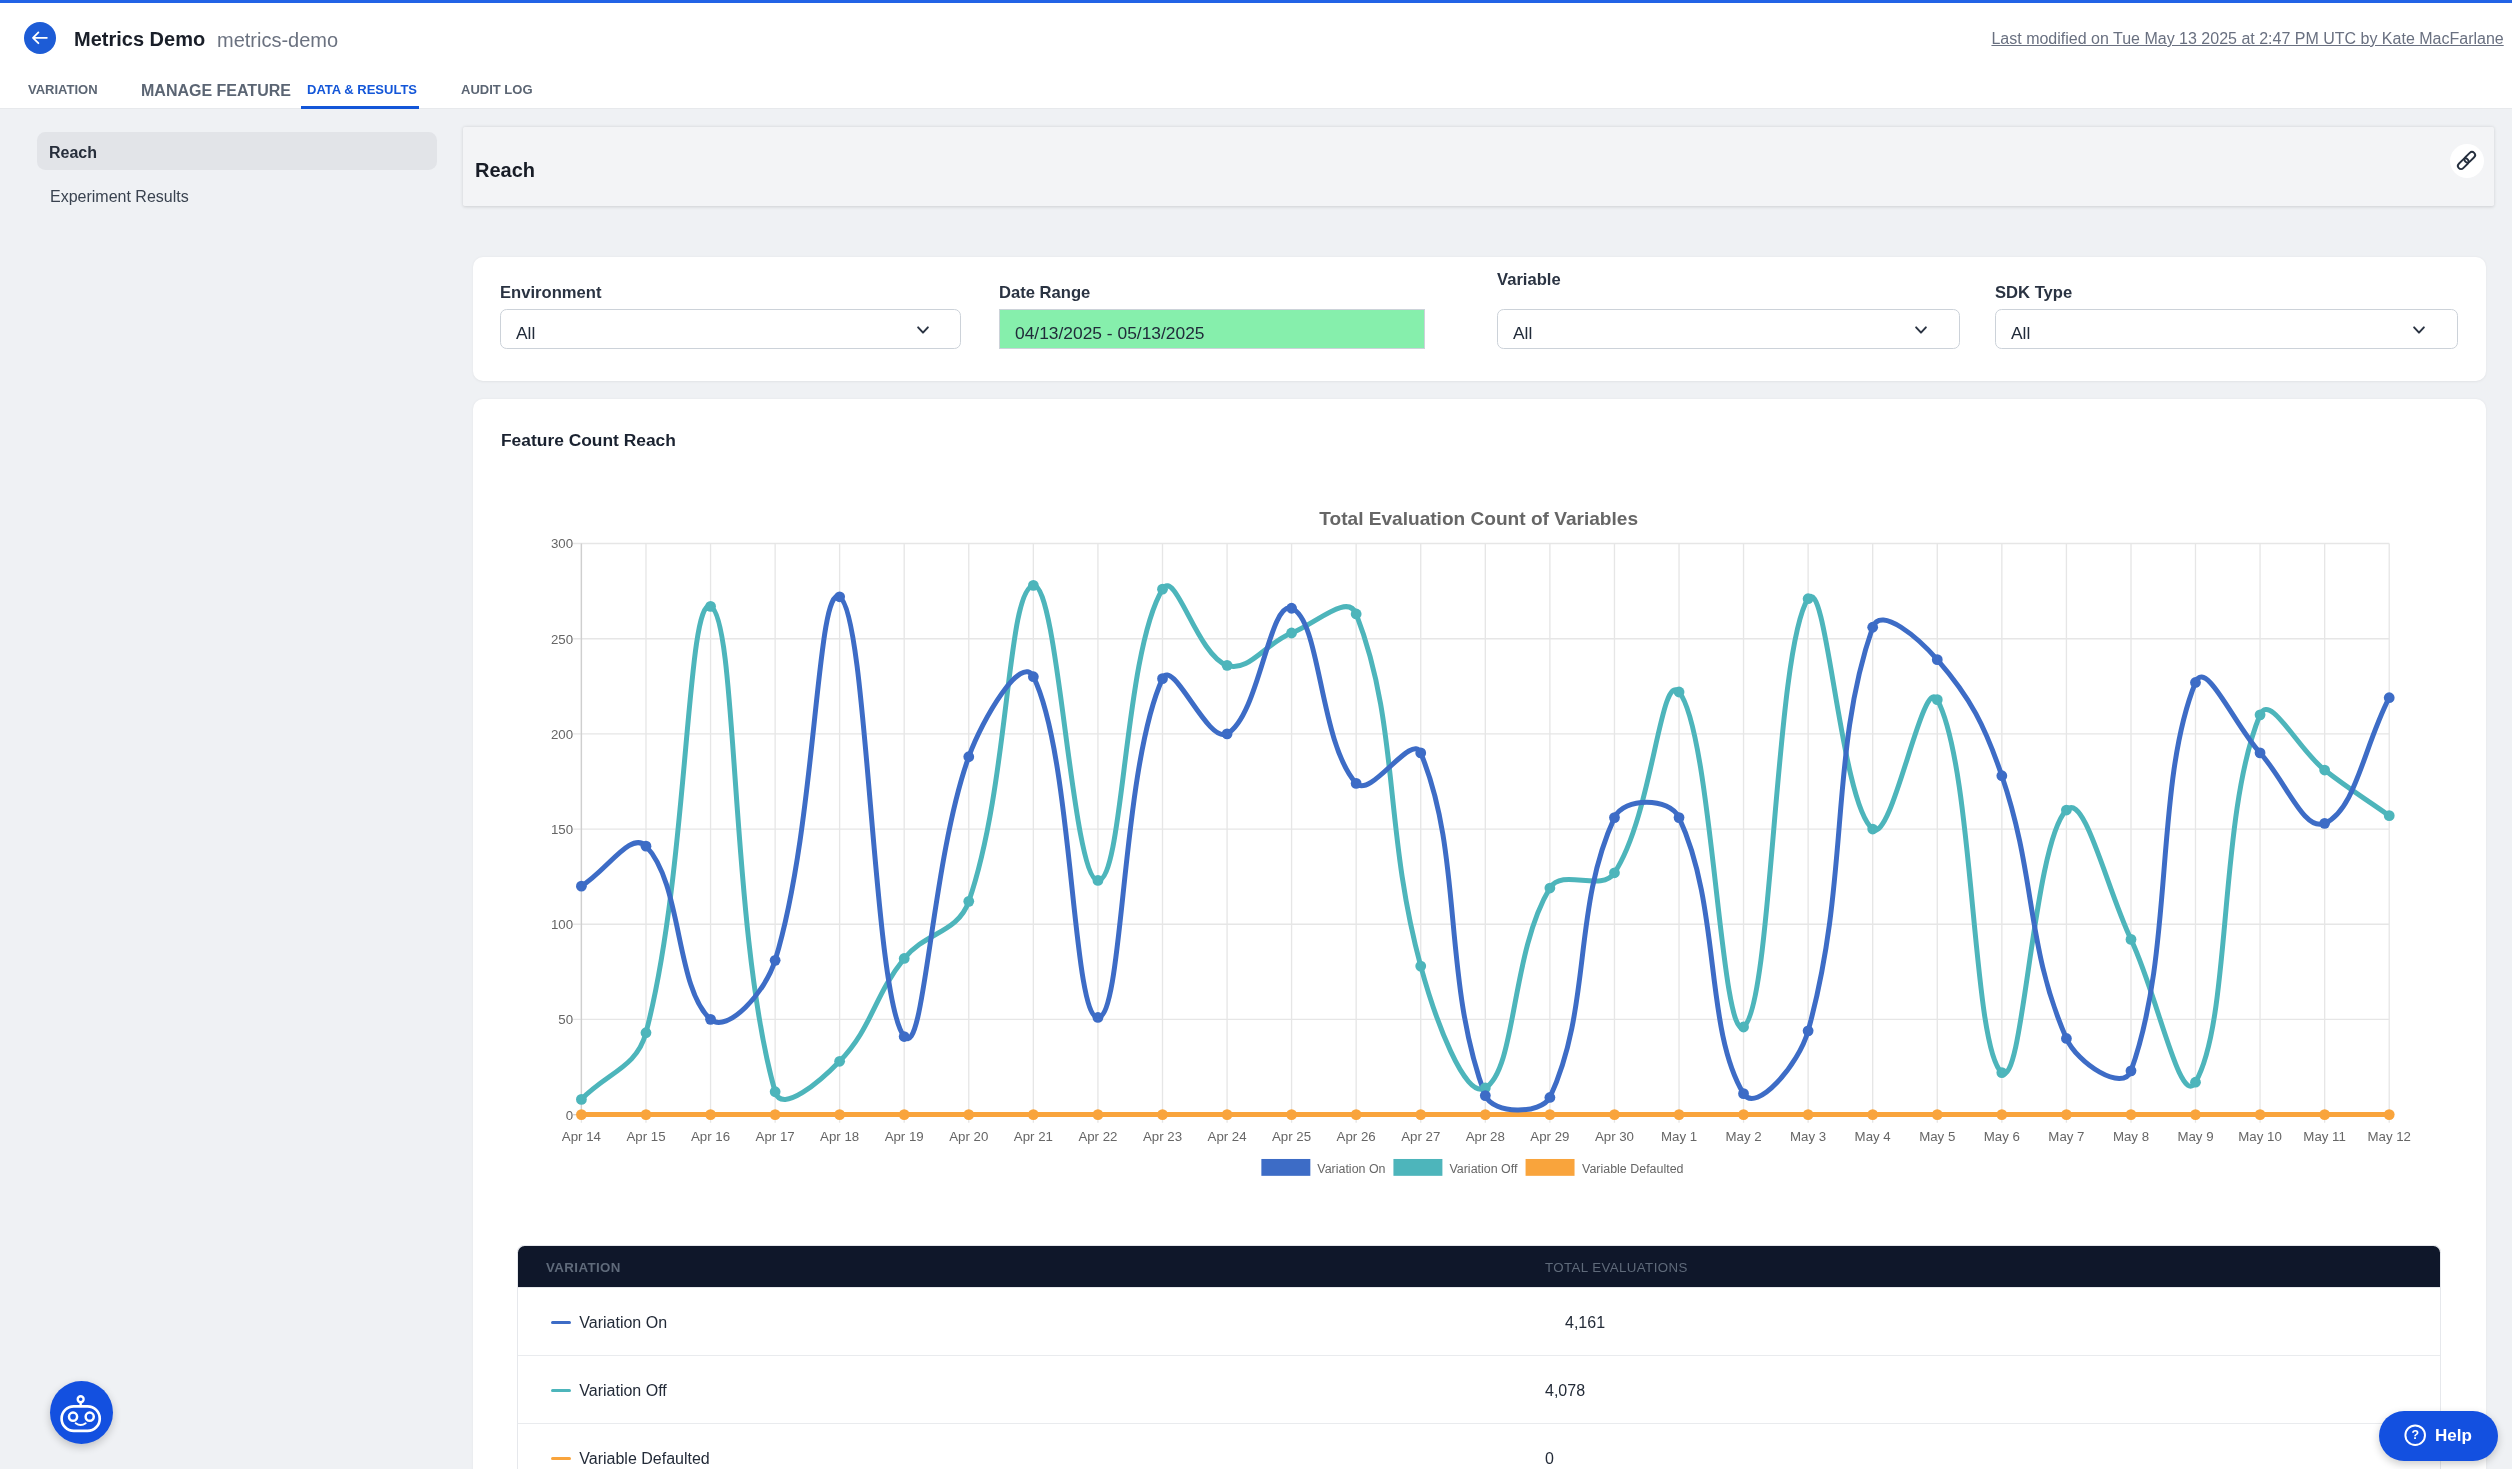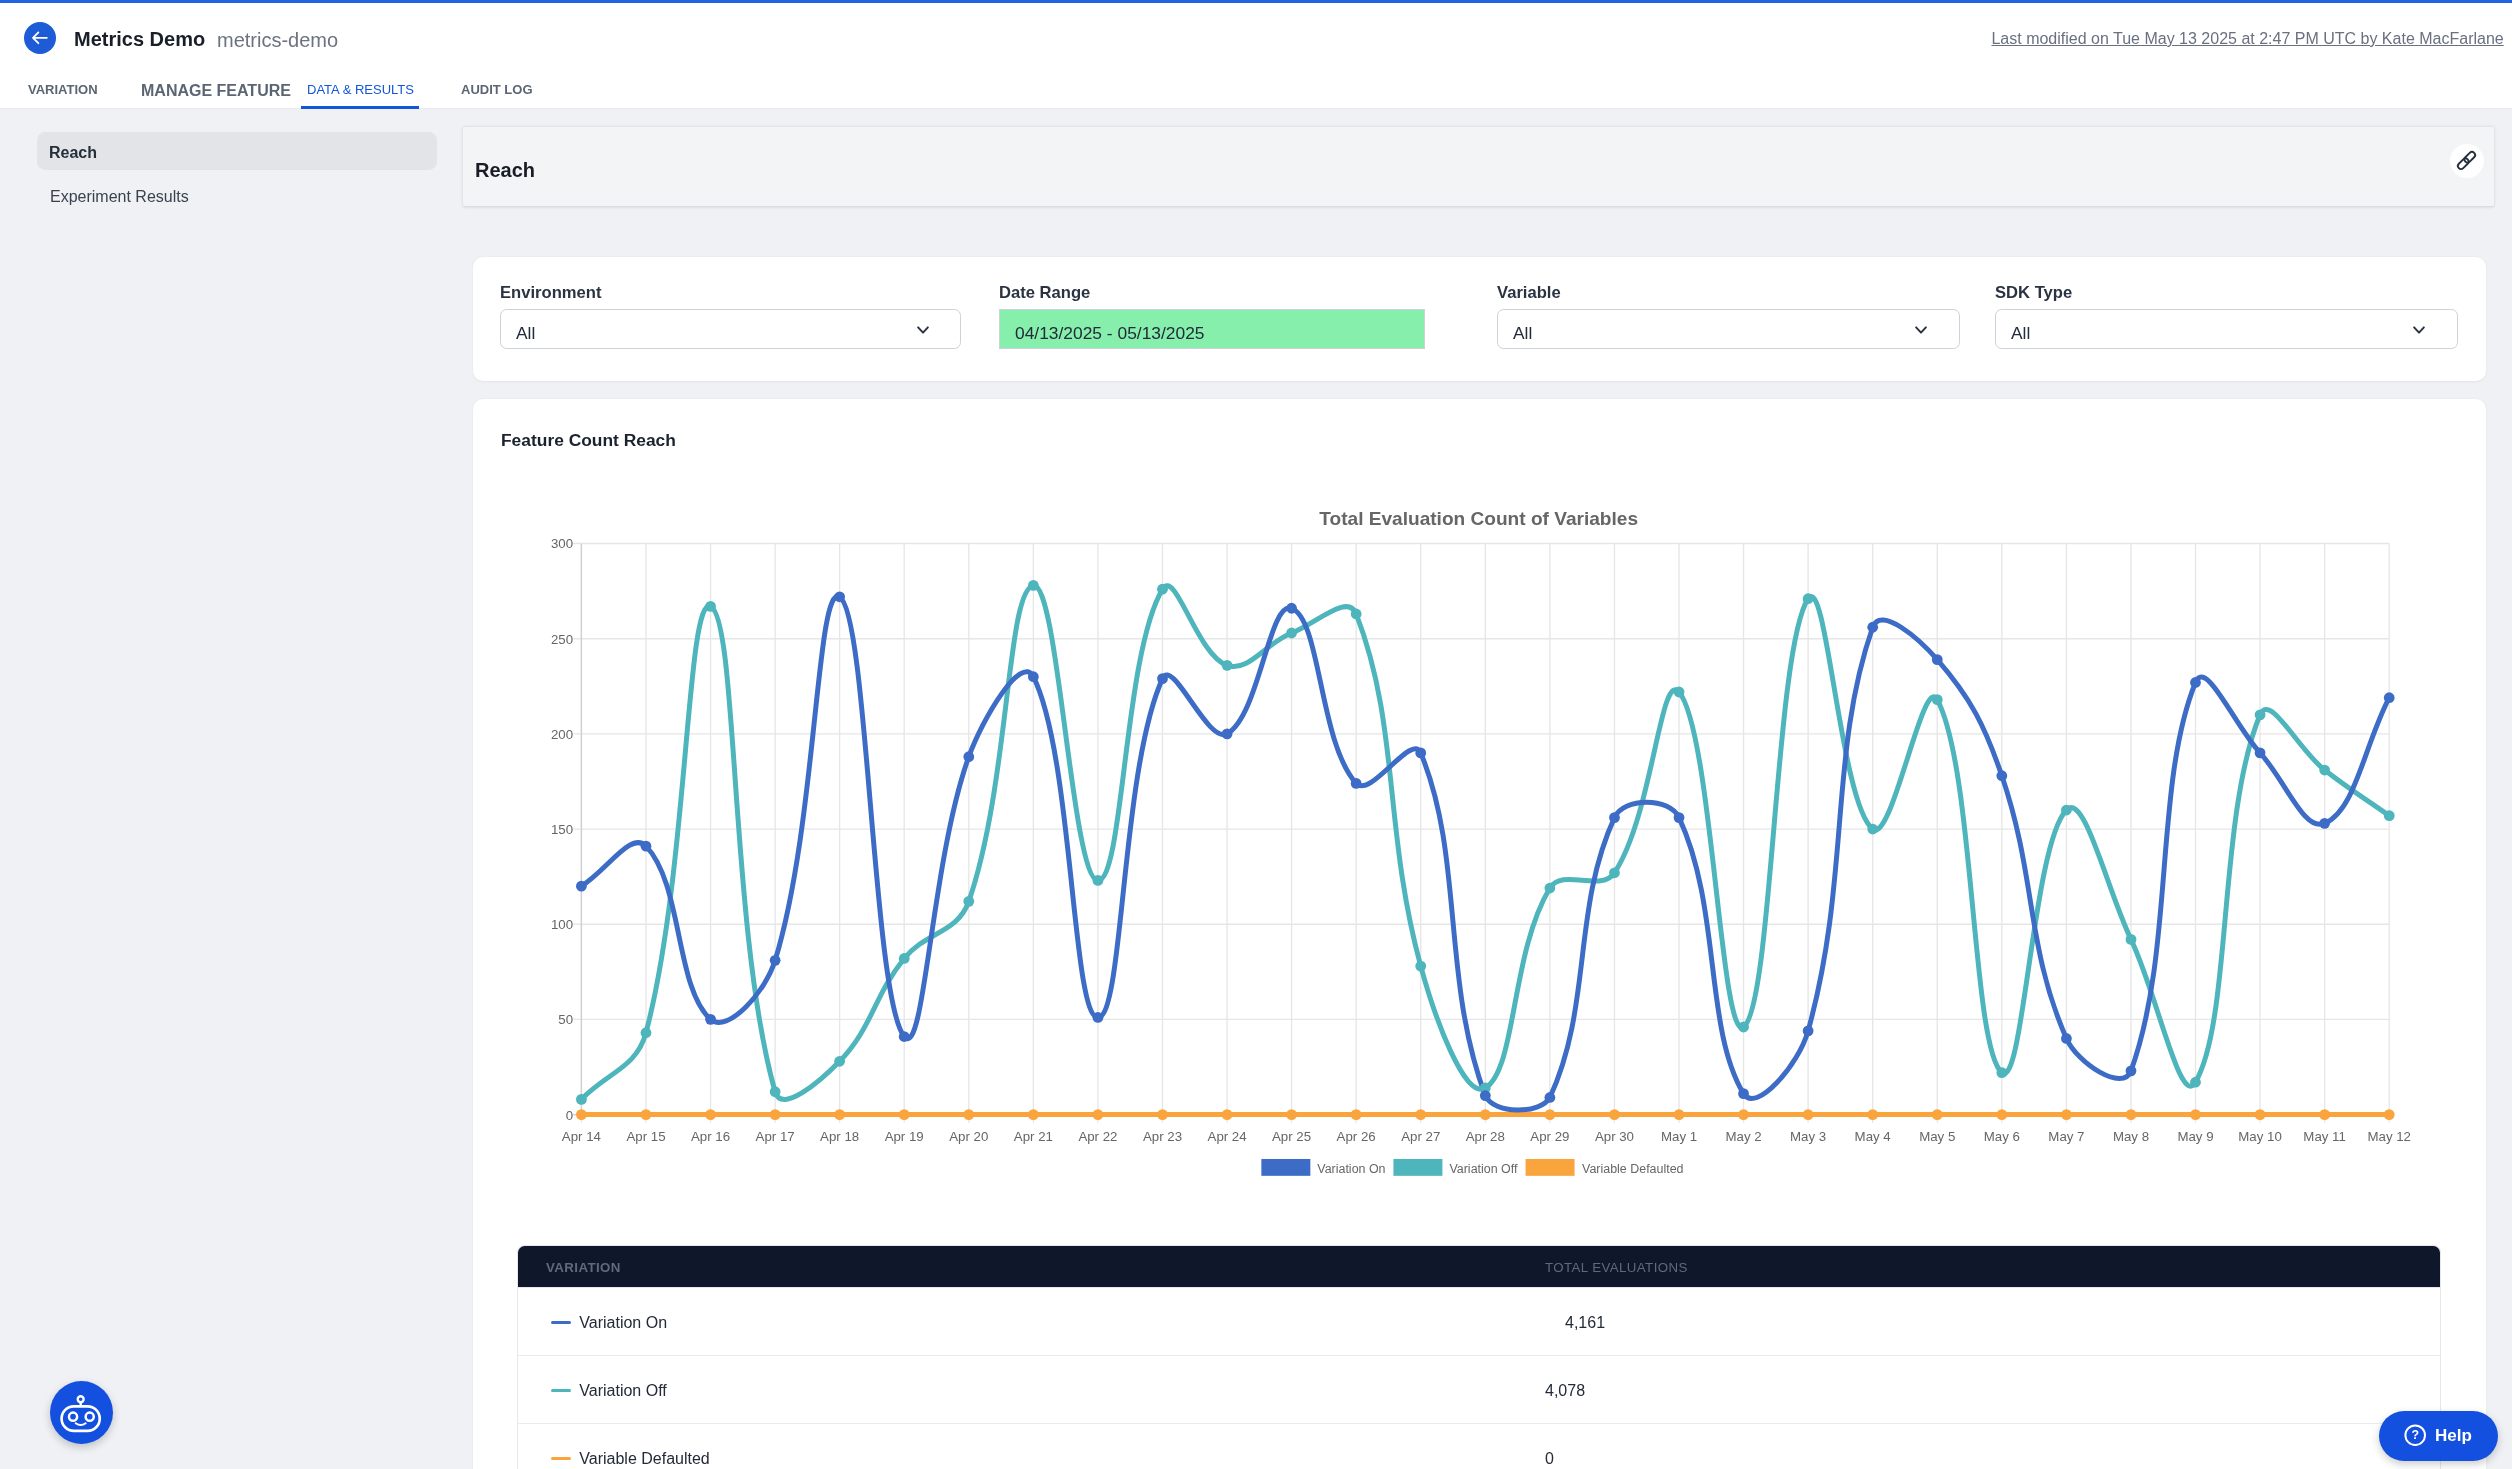--- a/index.html
+++ b/index.html
@@ -13,21 +13,21 @@
     <svg width="21.6" height="21.6" viewBox="0 0 26 26" style="position:absolute;left:5px;top:5px">
       <path d="M21.5 13H4.8M11.3 6.5L4.8 13l6.5 6.5" fill="none" stroke="#fff" stroke-width="2.2" stroke-linecap="round" stroke-linejoin="round"></path>
     </svg>
   </div>
 <div class="abs" style="left:74px;top:28px;font-size:20px;font-weight:bold;color:#191e28">Metrics Demo</div>
 <div class="abs" style="left:217px;top:29px;font-size:20px;color:#6b7280">metrics-demo</div>
 <div class="abs" style="right:8.3px;top:30px;font-size:16px;color:#697080;text-decoration:underline">Last modified on Tue May 13 2025 at 2:47 PM UTC by Kate MacFarlane</div>
 
 <div class="abs" style="left:28px;top:82px;font-size:13px;font-weight:bold;color:#5b6573">VARIATION</div>
 <div class="abs" style="left:141px;top:82px;font-size:16px;font-weight:bold;color:#5b6573">MANAGE FEATURE</div>
-<div class="abs" style="left:307px;top:82px;font-size:13px;font-weight:normal;color:#1356d8">DATA &amp; RESULTS</div>
+<div class="abs" style="left:307px;top:82px;font-size:13px;font-weight:bold;color:#1356d8">DATA &amp; RESULTS</div>
 <div class="abs" style="left:461px;top:82px;font-size:13px;font-weight:bold;color:#5b6573">AUDIT LOG</div>
 <div class="abs" style="left:301px;top:106px;width:118px;height:2.9px;background:#1356d8"></div>
 
 <div class="abs" style="left:37px;top:132px;width:400px;height:38px;border-radius:8.3px;background:#e2e4e8"></div>
 <div class="abs" style="left:49px;top:144px;font-size:16px;font-weight:bold;color:#272e3b">Reach</div>
 <div class="abs" style="left:50px;top:188px;font-size:16px;color:#39424f">Experiment Results</div>
 
 <div class="abs" style="left:463px;top:127px;width:2031px;height:79px;background:#f3f4f6;border-radius:1.7px;box-shadow:0 0.8px 3.3px rgba(0,0,0,0.14)"></div>
 <div class="abs" style="left:475px;top:159px;font-size:20px;font-weight:bold;color:#171c26">Reach</div>
 <div class="abs" style="left:2450px;top:144px;width:34px;height:34px;border-radius:50%;background:#fff">
@@ -35,21 +35,21 @@
       <g fill="none" stroke="#252f3e" stroke-width="2.3" transform="rotate(-45 14 14)">
         <rect x="0.8" y="10.2" width="15.2" height="7.6" rx="3.8"></rect>
         <rect x="12" y="10.2" width="15.2" height="7.6" rx="3.8"></rect>
       </g>
     </svg>
   </div>
 
 <div class="abs" style="left:473px;top:257px;width:2013px;height:124px;background:#fff;border-radius:10px;box-shadow:0 0.8px 2.5px rgba(0,0,0,0.06)"></div>
 <div class="abs" style="left:500px;top:283px;font-size:16.6px;font-weight:bold;color:#2a3342">Environment</div>
 <div class="abs" style="left:999px;top:283px;font-size:16.6px;font-weight:bold;color:#2a3342">Date Range</div>
-<div class="abs" style="left:1497px;top:283px;font-size:16.6px;font-weight:bold;color:#2a3342">Variable</div>
+<div class="abs" style="left:1497px;top:270px;font-size:16.6px;font-weight:bold;color:#2a3342">Variable</div>
 <div class="abs" style="left:1995px;top:283px;font-size:16.6px;font-weight:bold;color:#2a3342">SDK Type</div>
 
 <div class="abs" style="left:500px;top:309px;width:461px;height:40px;border:1.2px solid #ccd2d9;border-radius:6.6px;background:#fff">
   <span style="position:absolute;left:15px;top:12.5px;font-size:17.4px;color:#212b3a">All</span>
     <svg width="18" height="18" viewBox="0 0 24 24" style="position:absolute;left:413px;top:10.8px">
       <path d="M5.5 8.5l6.5 7 6.5-7" fill="none" stroke="#2a3342" stroke-width="2.6" stroke-linecap="round" stroke-linejoin="round"></path>
     </svg>
   </div>
 <div class="abs" style="left:999px;top:309px;width:426px;height:40px;border:1.2px solid #ccd2d9;border-radius:0;background:#86efac">
   <span style="position:absolute;left:15px;top:12.5px;font-size:17.4px;color:#212b3a">04/13/2025 - 05/13/2025</span>

